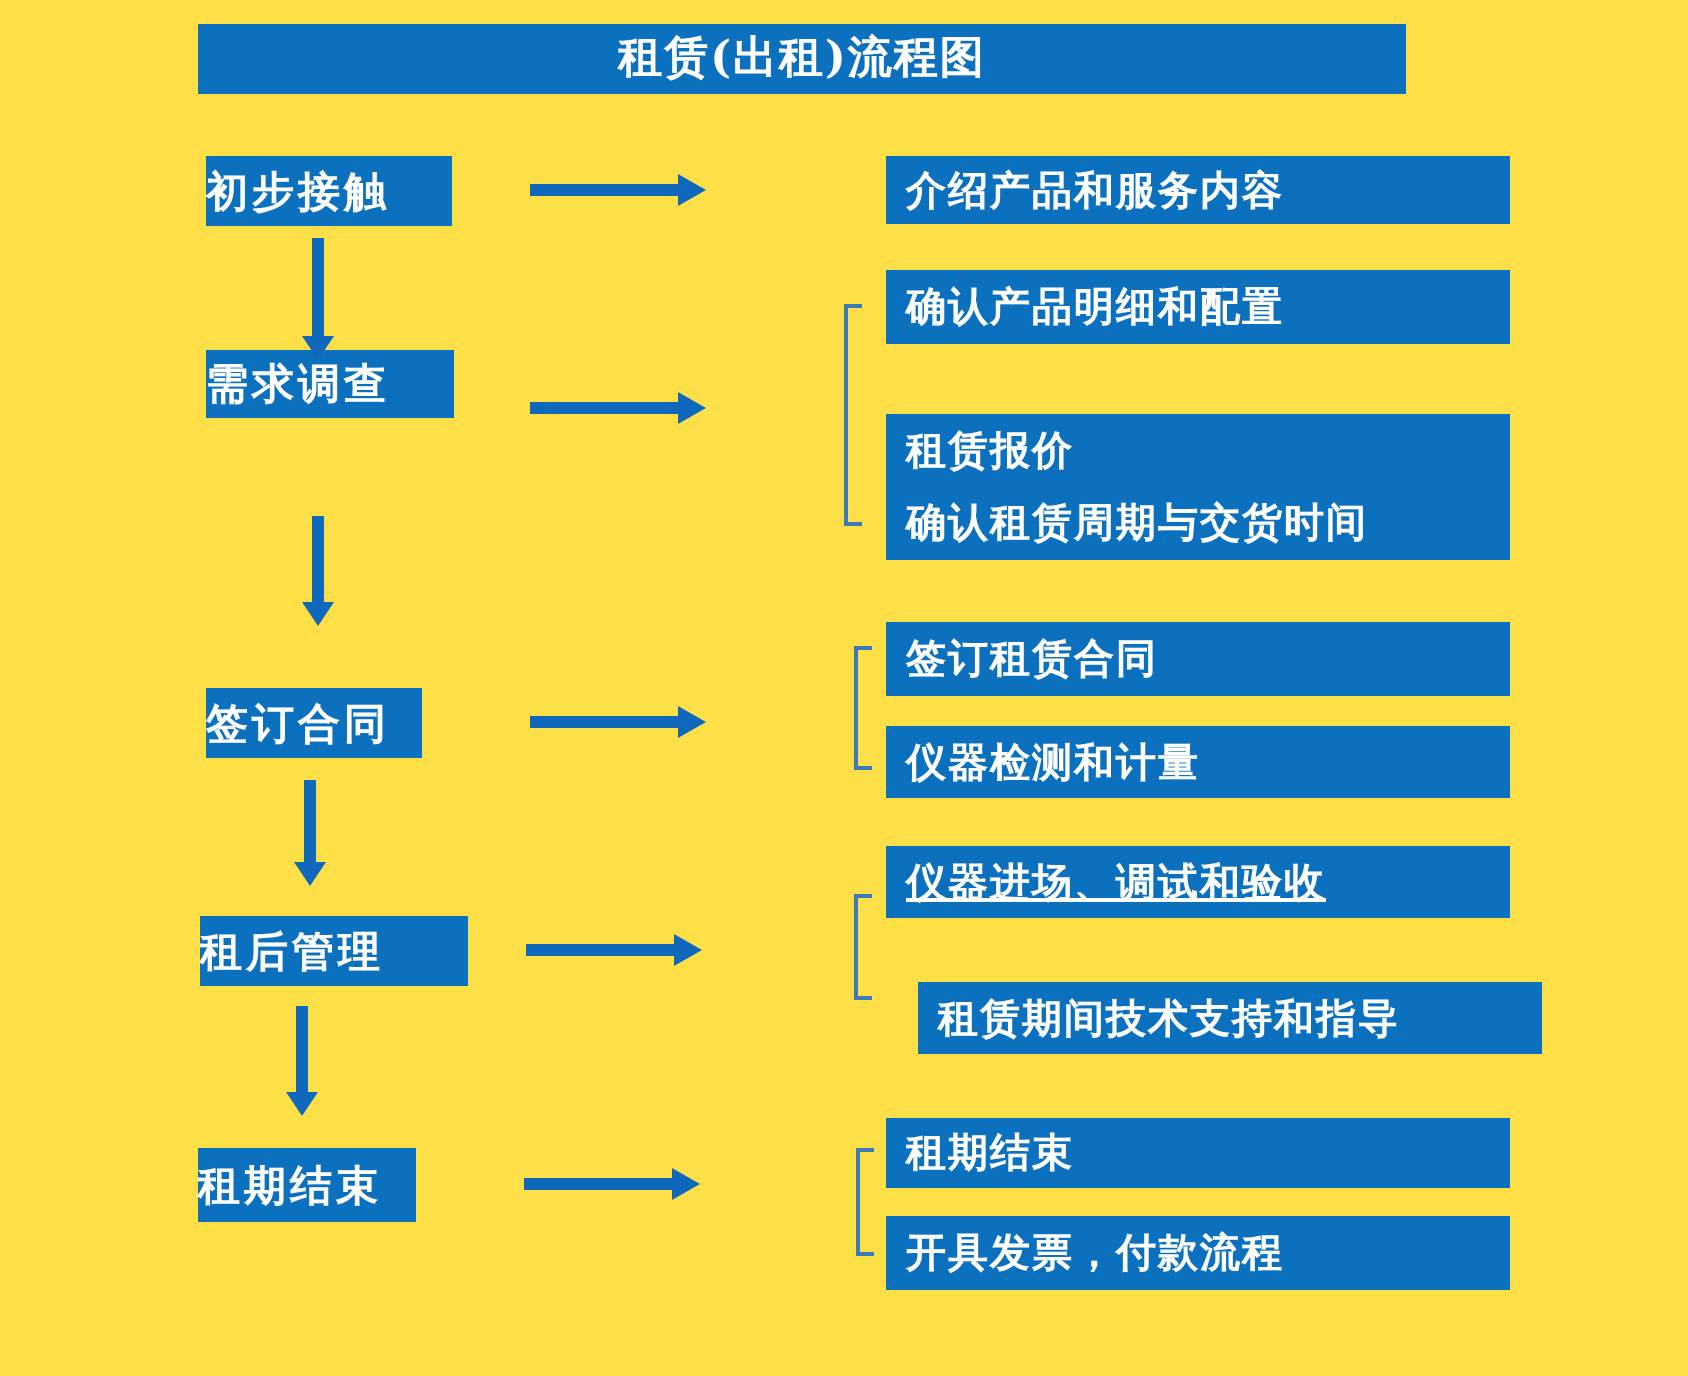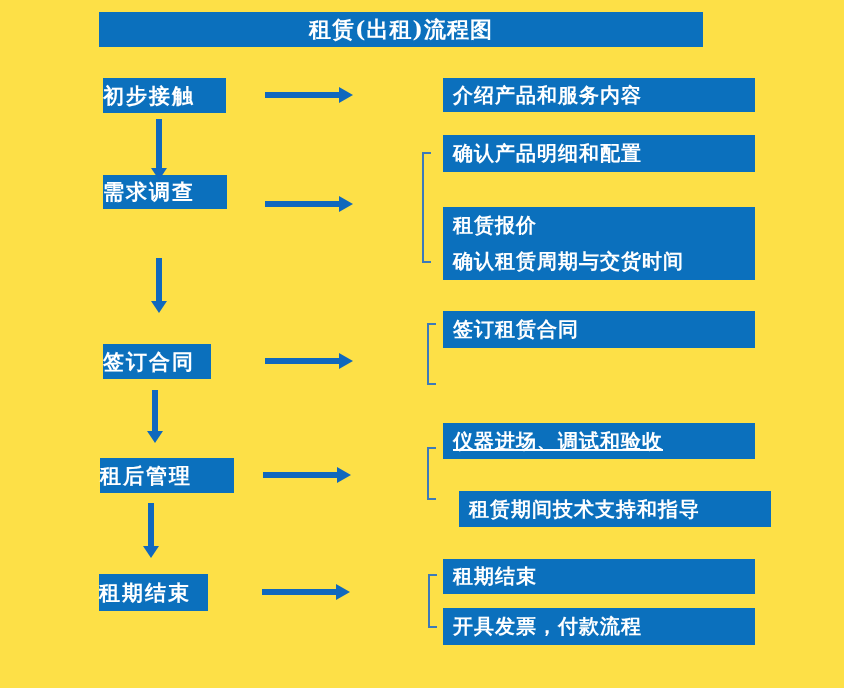--- a/index.html
+++ b/index.html
@@ -87,20 +87,21 @@
   <div class="bluebox step s2">需求调查</div>
   <div class="bluebox step s3">签订合同</div>
   <div class="bluebox step s4">租后管理</div>
   <div class="bluebox step s5">租期结束</div>
 
   <div class="bluebox detail d1">介绍产品和服务内容</div>
   <div class="bluebox detail d2a">确认产品明细和配置</div>
   <div class="bluebox detail d2b">租赁报价</div>
   <div class="bluebox detail d2c">确认租赁周期与交货时间</div>
   <div class="bluebox detail d3a">签订租赁合同</div>
+  <div class="bluebox detail d3b">仪器检测和计量</div>
   <div class="bluebox detail d4a">仪器进场、调试和验收</div>
   <div class="bluebox detail d4b">租赁期间技术支持和指导</div>
   <div class="bluebox detail d5a">租期结束</div>
   <div class="bluebox detail d5b">开具发票，付款流程</div>
 
   <div class="harrow h1">
       <div class="shaft"></div>
       <div class="head"></div>
     </div>
   <div class="harrow h2">

